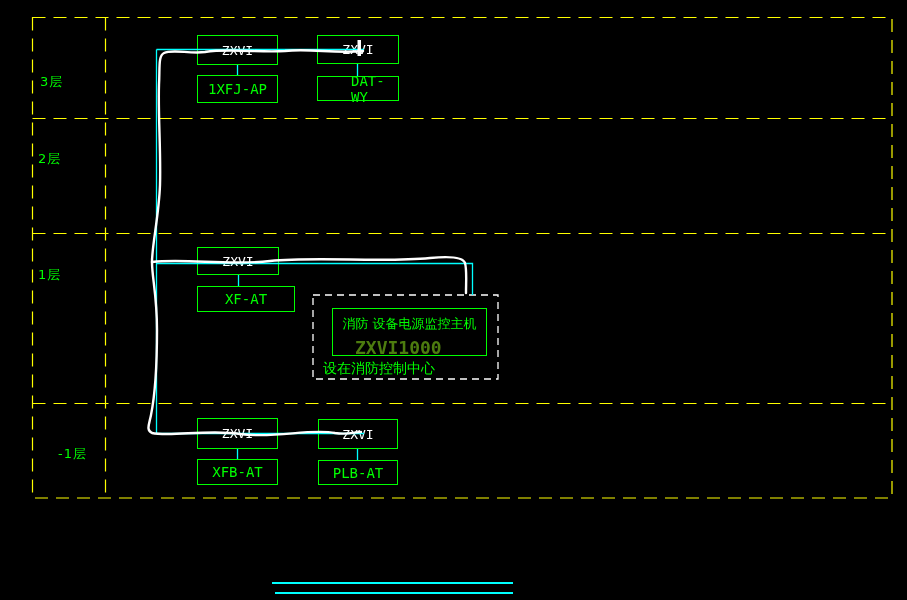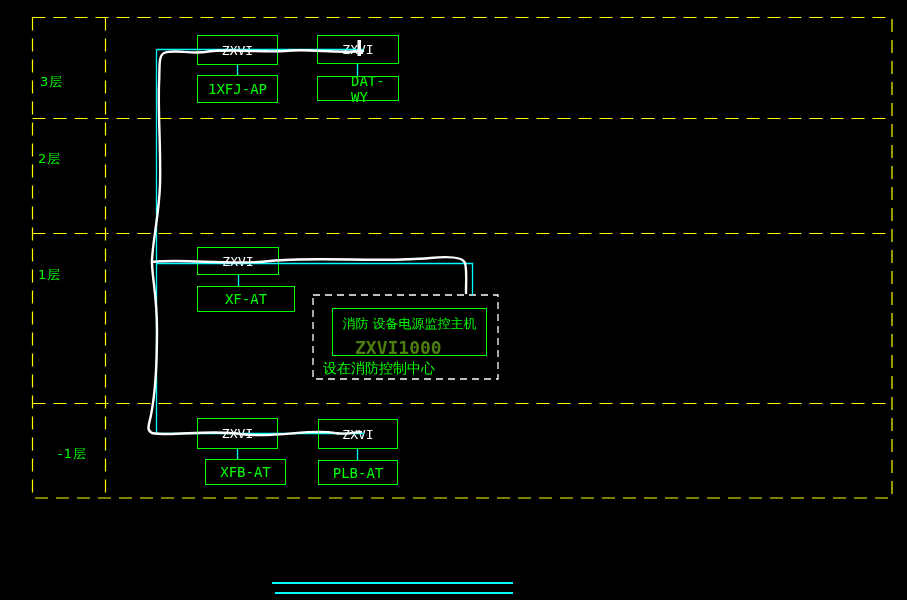--- a/index.html
+++ b/index.html
@@ -24,21 +24,21 @@
   .dbox{position:absolute;z-index:5;border:1px solid #00ff00;display:flex;align-items:center;justify-content:center;box-sizing:border-box;}
   .mon{color:#ffffff;font-size:13px;}
   .pan{color:#00ff00;font-size:14px;}
   .f3b1m{left:197px;top:35px;width:81px;height:30px;}
   .f3b1p{left:197px;top:75px;width:81px;height:28px;}
   .f3b2m{left:317px;top:35px;width:82px;height:29px;}
   .f3b2p{left:317px;top:76px;width:82px;height:25px;padding-left:33px;}
   .f1b1m{left:197px;top:247px;width:82px;height:28px;}
   .f1b1p{left:197px;top:286px;width:98px;height:26px;}
   .fm1b1m{left:197px;top:418px;width:81px;height:31px;}
-  .fm1b1p{left:197px;top:459px;width:81px;height:26px;margin-left:8px;}
+  .fm1b1p{left:197px;top:459px;width:81px;height:26px;}
   .fm1b2m{left:318px;top:419px;width:80px;height:30px;}
   .fm1b2p{left:318px;top:460px;width:80px;height:25px;}
 
   
   .cable-label{left:320px;top:243px;color:#00ff00;font-size:11px;letter-spacing:-0.2px;}
 
   
   .host-box{position:absolute;z-index:5;left:332px;top:308px;width:155px;height:48px;border:1px solid #00ff00;box-sizing:border-box;}
   .host-name{position:absolute;left:0;top:6px;width:100%;text-align:center;color:#00ff00;font-size:13px;font-family:"DejaVu Sans",sans-serif;}
   .host-model{position:absolute;left:22px;top:28px;color:#4d7c0f;font-size:18px;font-weight:bold;}

